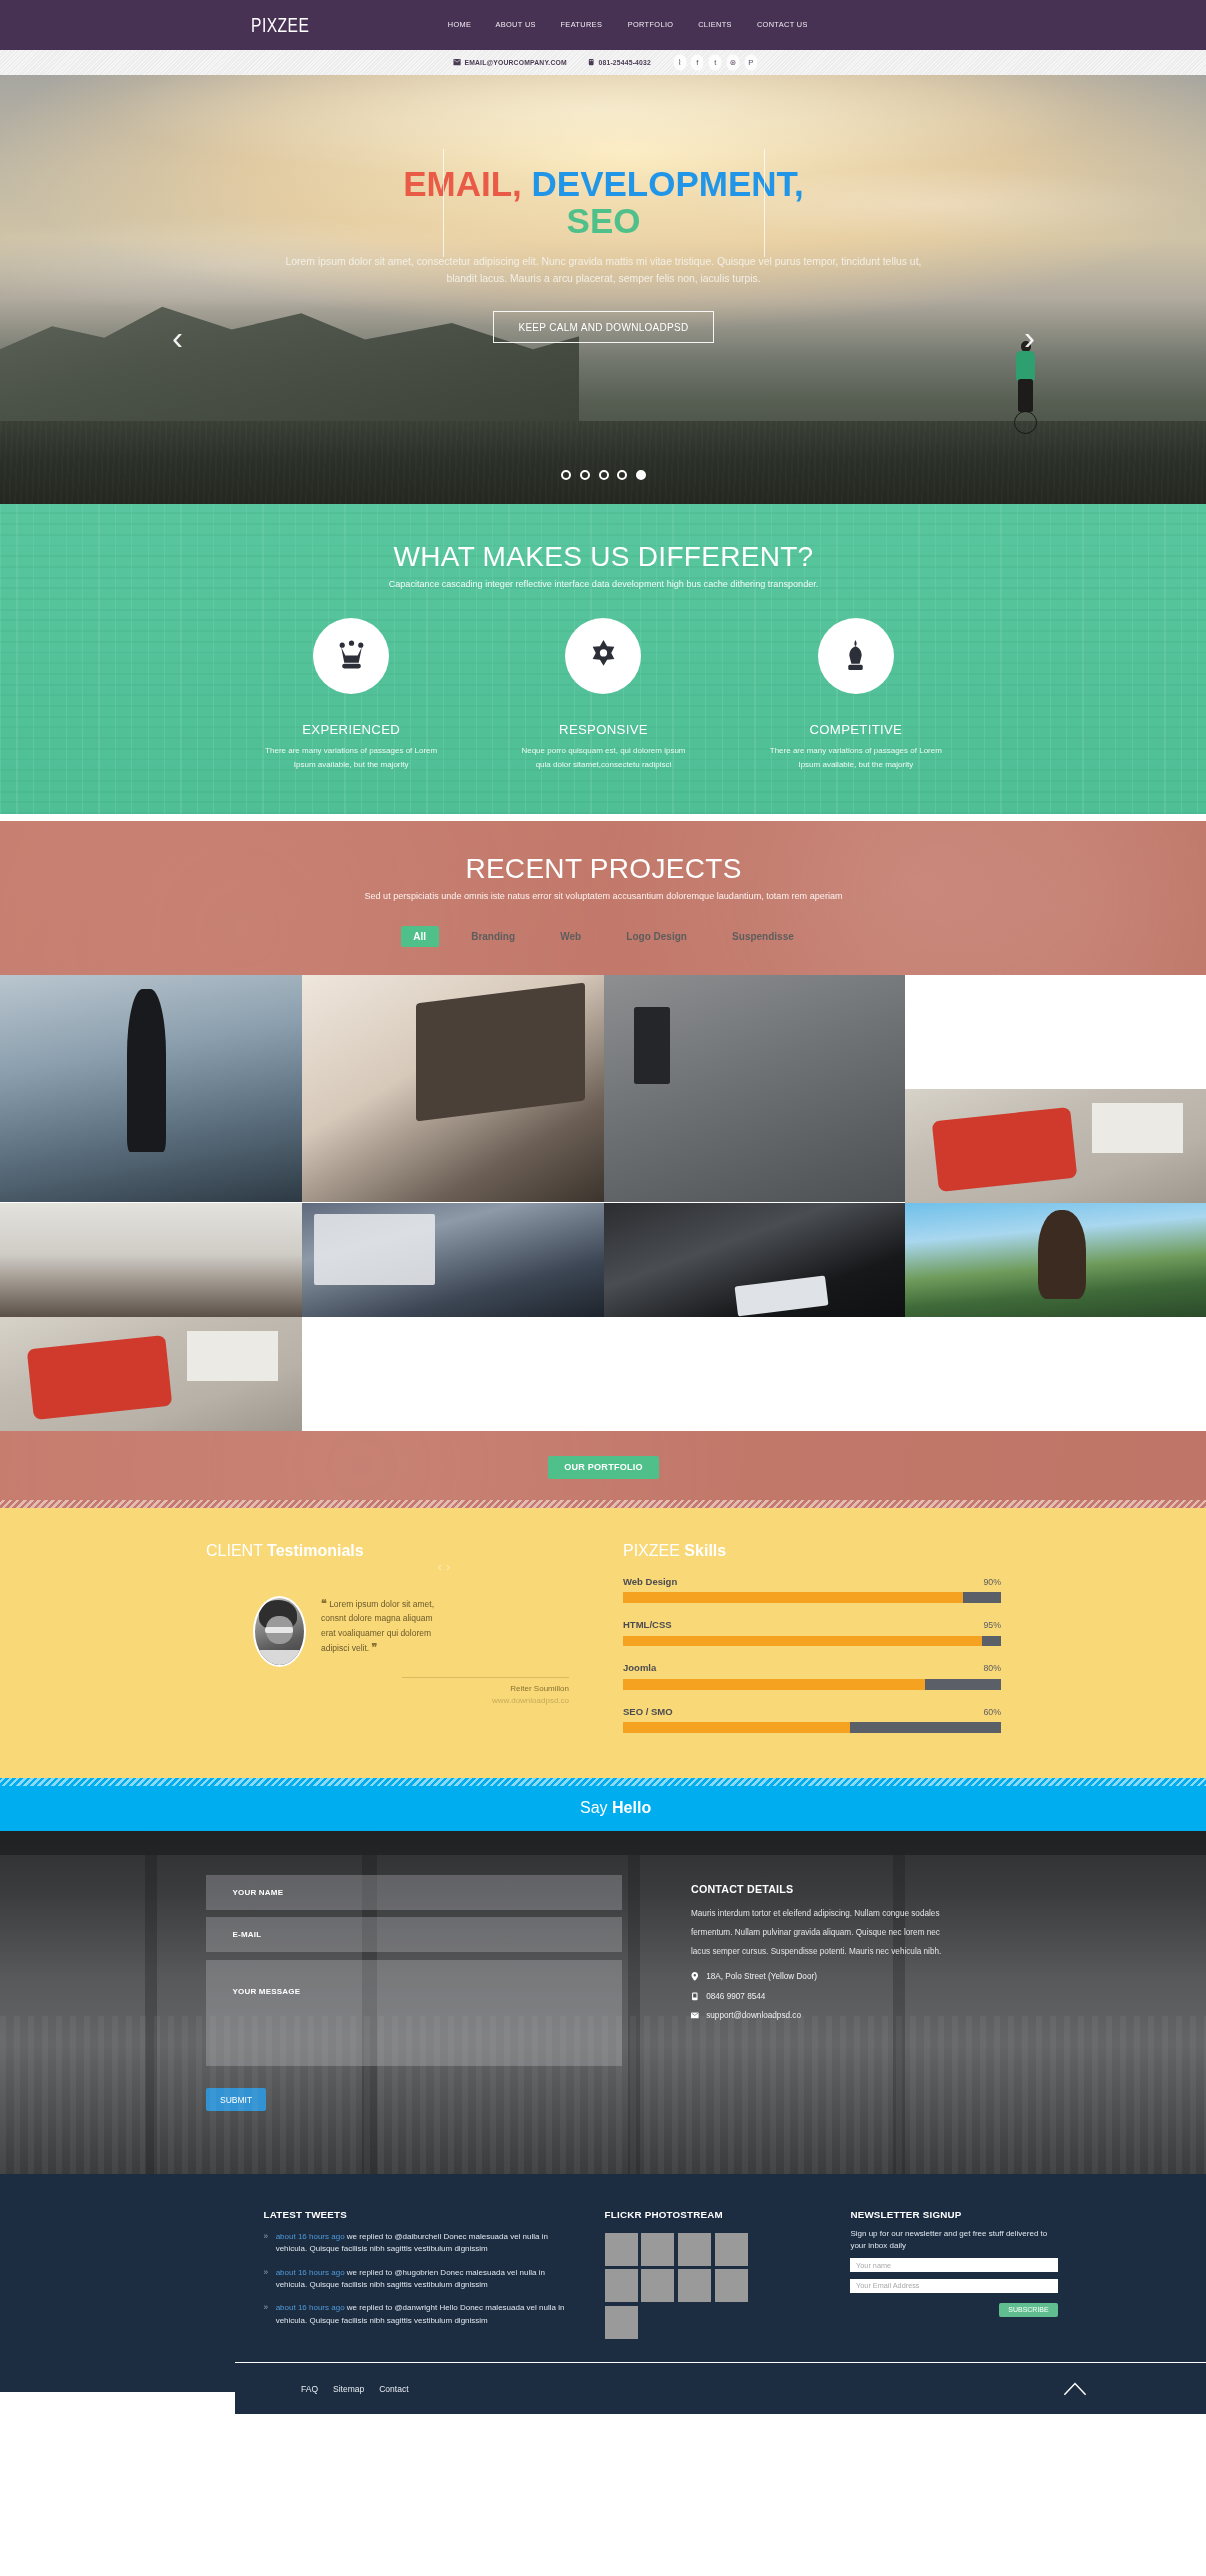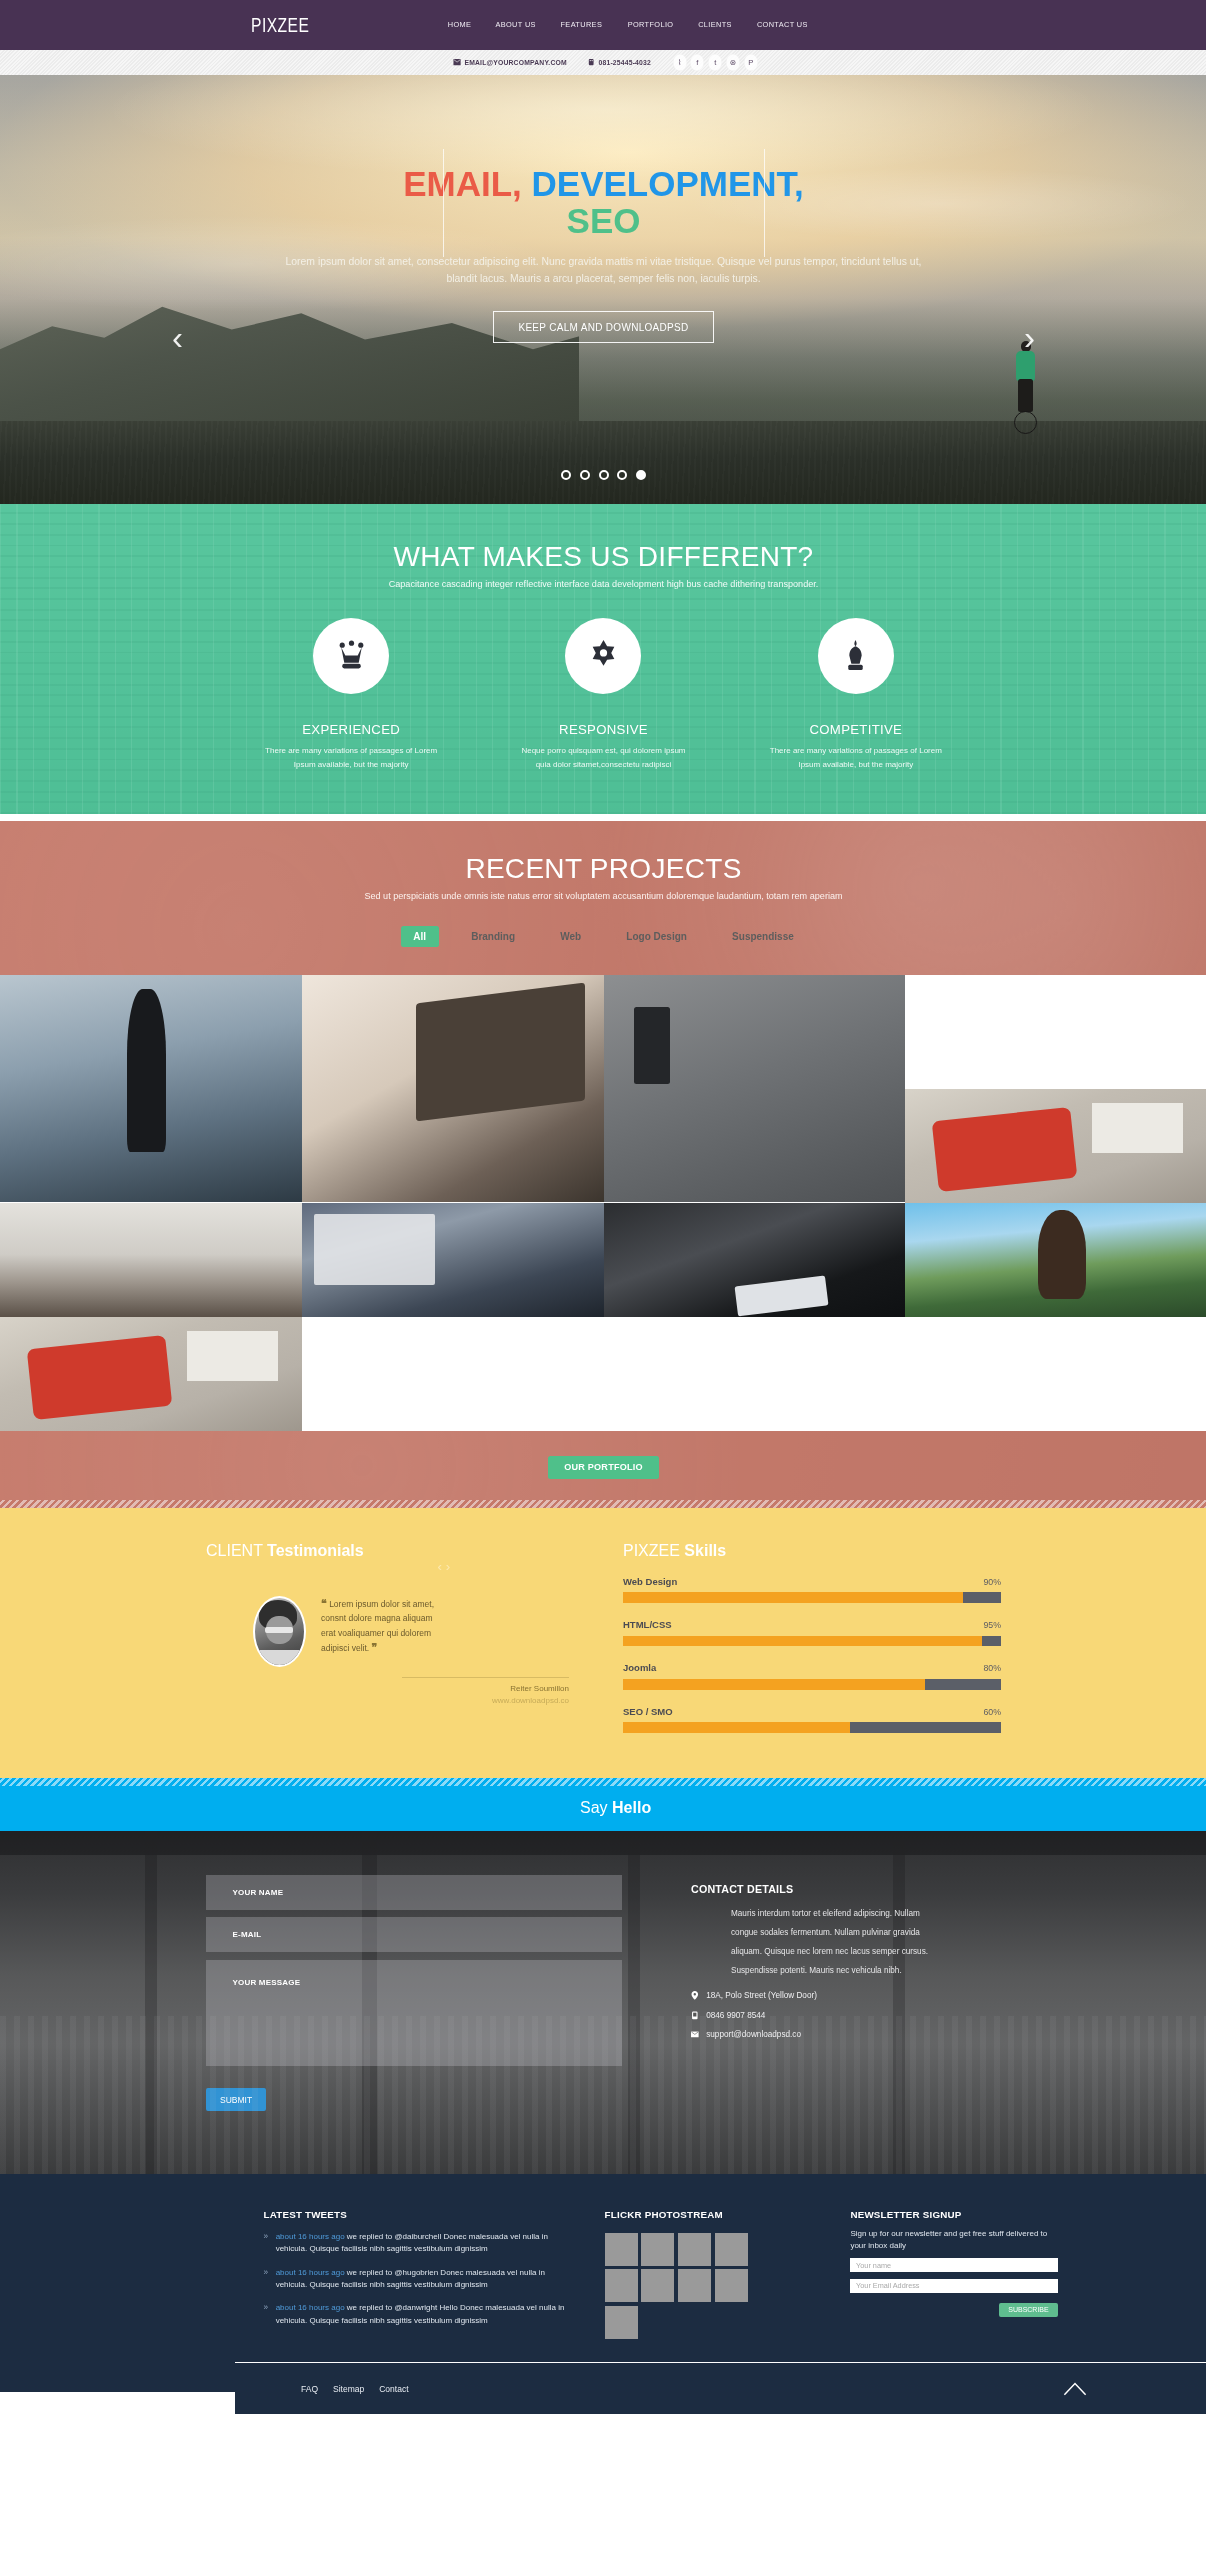--- a/index.html
+++ b/index.html
@@ -179,28 +179,28 @@
      background:
       linear-gradient(90deg,transparent 0 12%,rgba(20,20,22,.55) 12% 13%,transparent 13% 30%,rgba(20,20,22,.55) 30% 31.2%,transparent 31.2% 52%,rgba(20,20,22,.5) 52% 53%,transparent 53% 74%,rgba(20,20,22,.5) 74% 75%,transparent 75%),
       linear-gradient(180deg,rgba(10,10,12,.75) 0 7%,transparent 7%);}
   .contact:after{content:"";position:absolute;left:0;right:0;bottom:0;height:46%;opacity:.35;
      background:repeating-linear-gradient(90deg,rgba(210,210,215,.18) 0 5.7px,transparent 5.7px 14px);}
   .cwrap{position:relative;width:795px;margin:0 auto;display:flex;}
   .form{width:416px;}
   .inp{background:rgba(200,200,205,.30);height:35px;display:flex;align-items:center;padding-left:26.5px;margin-bottom:7.6px;}
   .inp span{color:#fff;font-size:8px;font-weight:700;letter-spacing:0.2px;
      font-family:"Liberation Sans Narrow","Liberation Sans",sans-serif;}
-  .ta{height:106px;align-items:flex-start;padding-top:18px;}
+  .ta{height:106px;align-items:flex-start;padding-top:27px;}
   .subm{margin-top:15px;background:#3193d4;color:#fff;border:none;padding:6.3px 14px;font-size:8.5px;
      font-family:"Liberation Sans Narrow","Liberation Sans",sans-serif;border-radius:1.9px;}
   .cdet{margin-left:69px;width:252px;padding-top:8.8px;}
   .cdet h3{color:#fff;font-size:10.7px;font-weight:700;letter-spacing:0.2px;
      font-family:"Liberation Sans Narrow","Liberation Sans",sans-serif;}
   .cdet p{color:#e6e6e8;font-size:8.2px;line-height:19px;margin-top:8.8px;
-     font-family:"Liberation Sans Narrow","Liberation Sans",sans-serif;margin-left:40px;}
+     font-family:"Liberation Sans Narrow","Liberation Sans",sans-serif;}
   .cline{display:flex;align-items:center;gap:7.6px;color:#f0f0f2;font-size:8.2px;margin-top:10.7px;
      font-family:"Liberation Sans Narrow","Liberation Sans",sans-serif;}
   .cline svg{width:7.6px;height:8.8px;fill:#fff;flex:none;}
 
   
   .footer{background:#1c2c41;padding:35px 0 23px;}
   .fwrap{width:908px;margin:0 auto;display:flex;padding-left:114px;}
   .f1{width:341px;} .f2{width:265px;padding-left:38px;} .f3{width:277px;padding-left:44px;}
   .fh{color:#fff;font-size:9.8px;font-weight:700;letter-spacing:0.2px;
      font-family:"Liberation Sans Narrow","Liberation Sans",sans-serif;}

